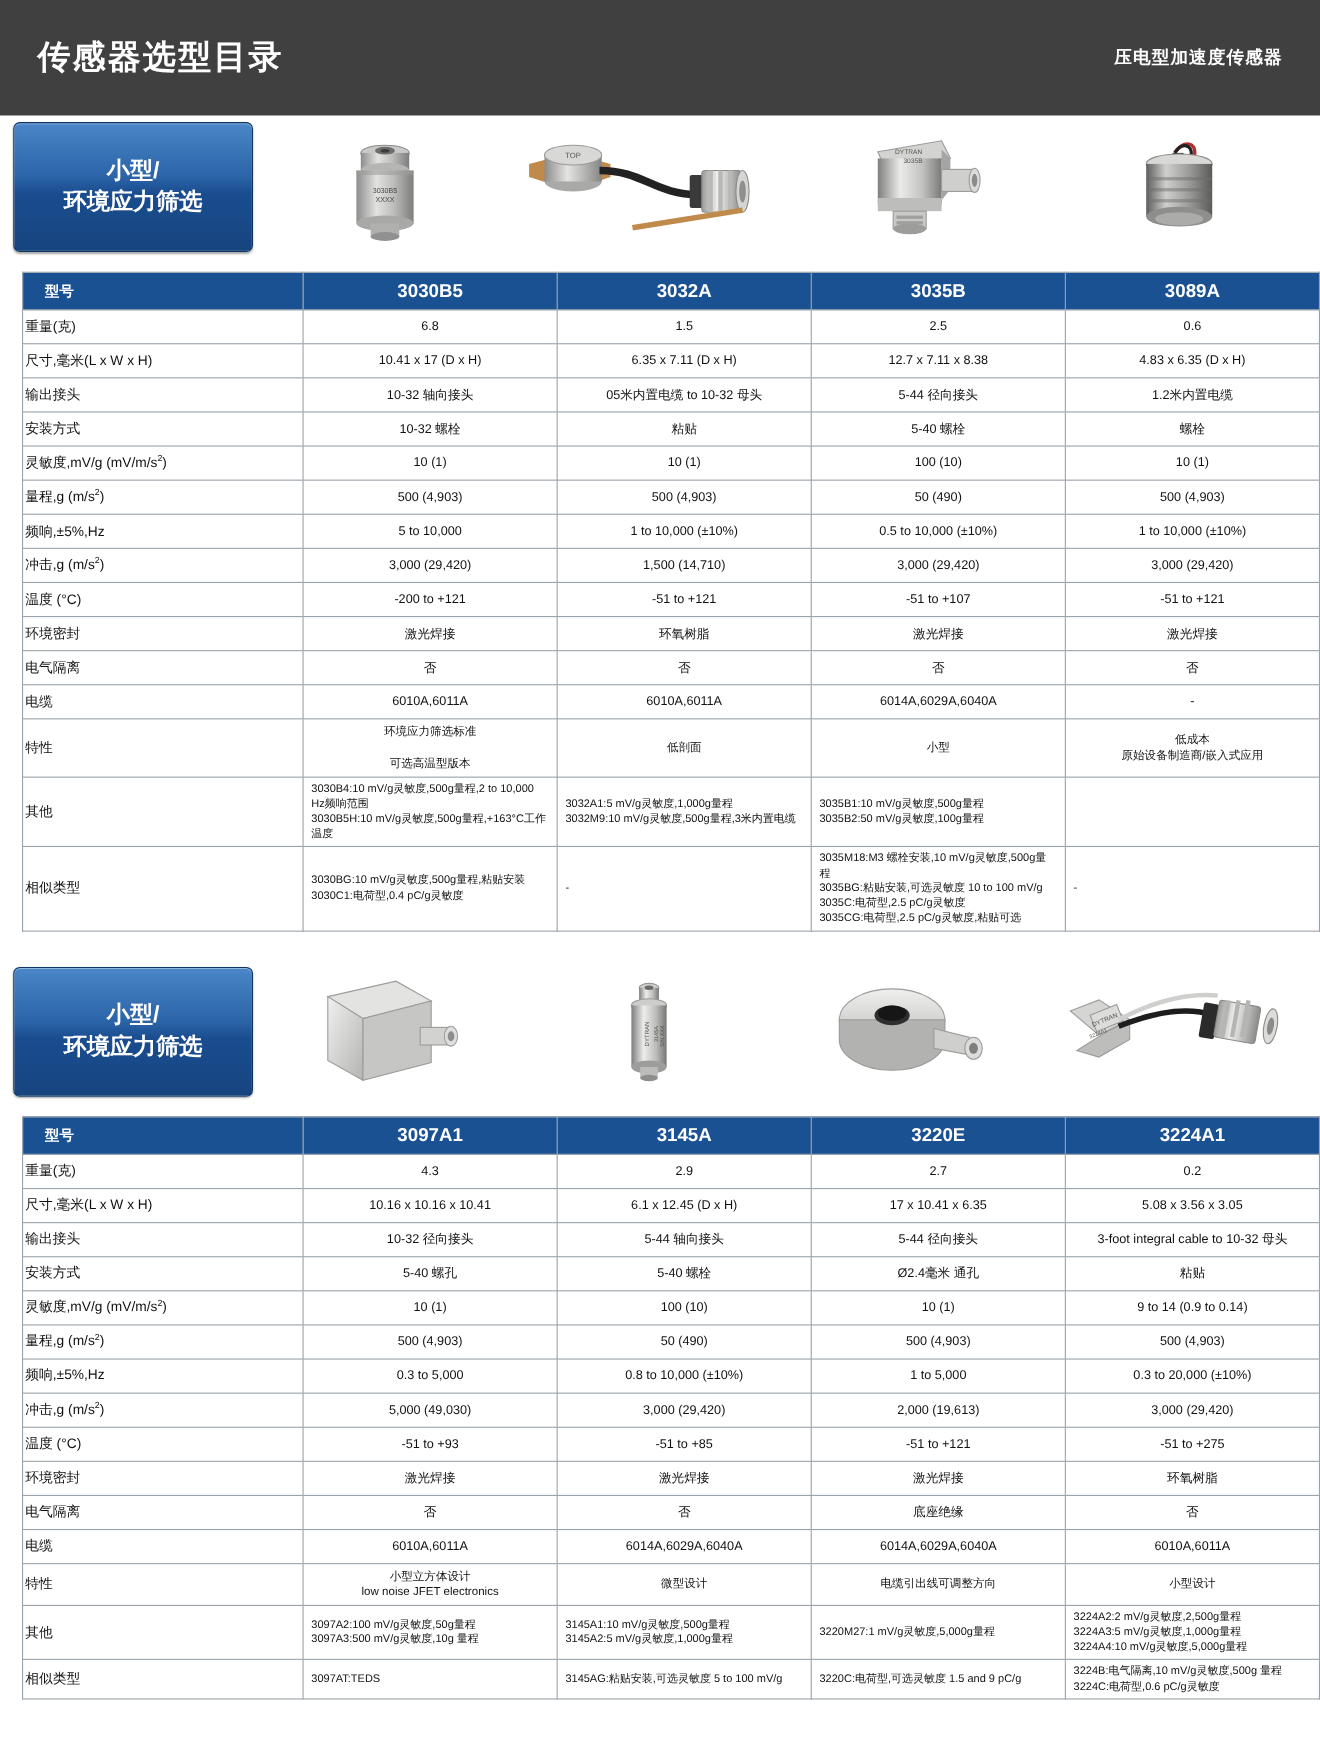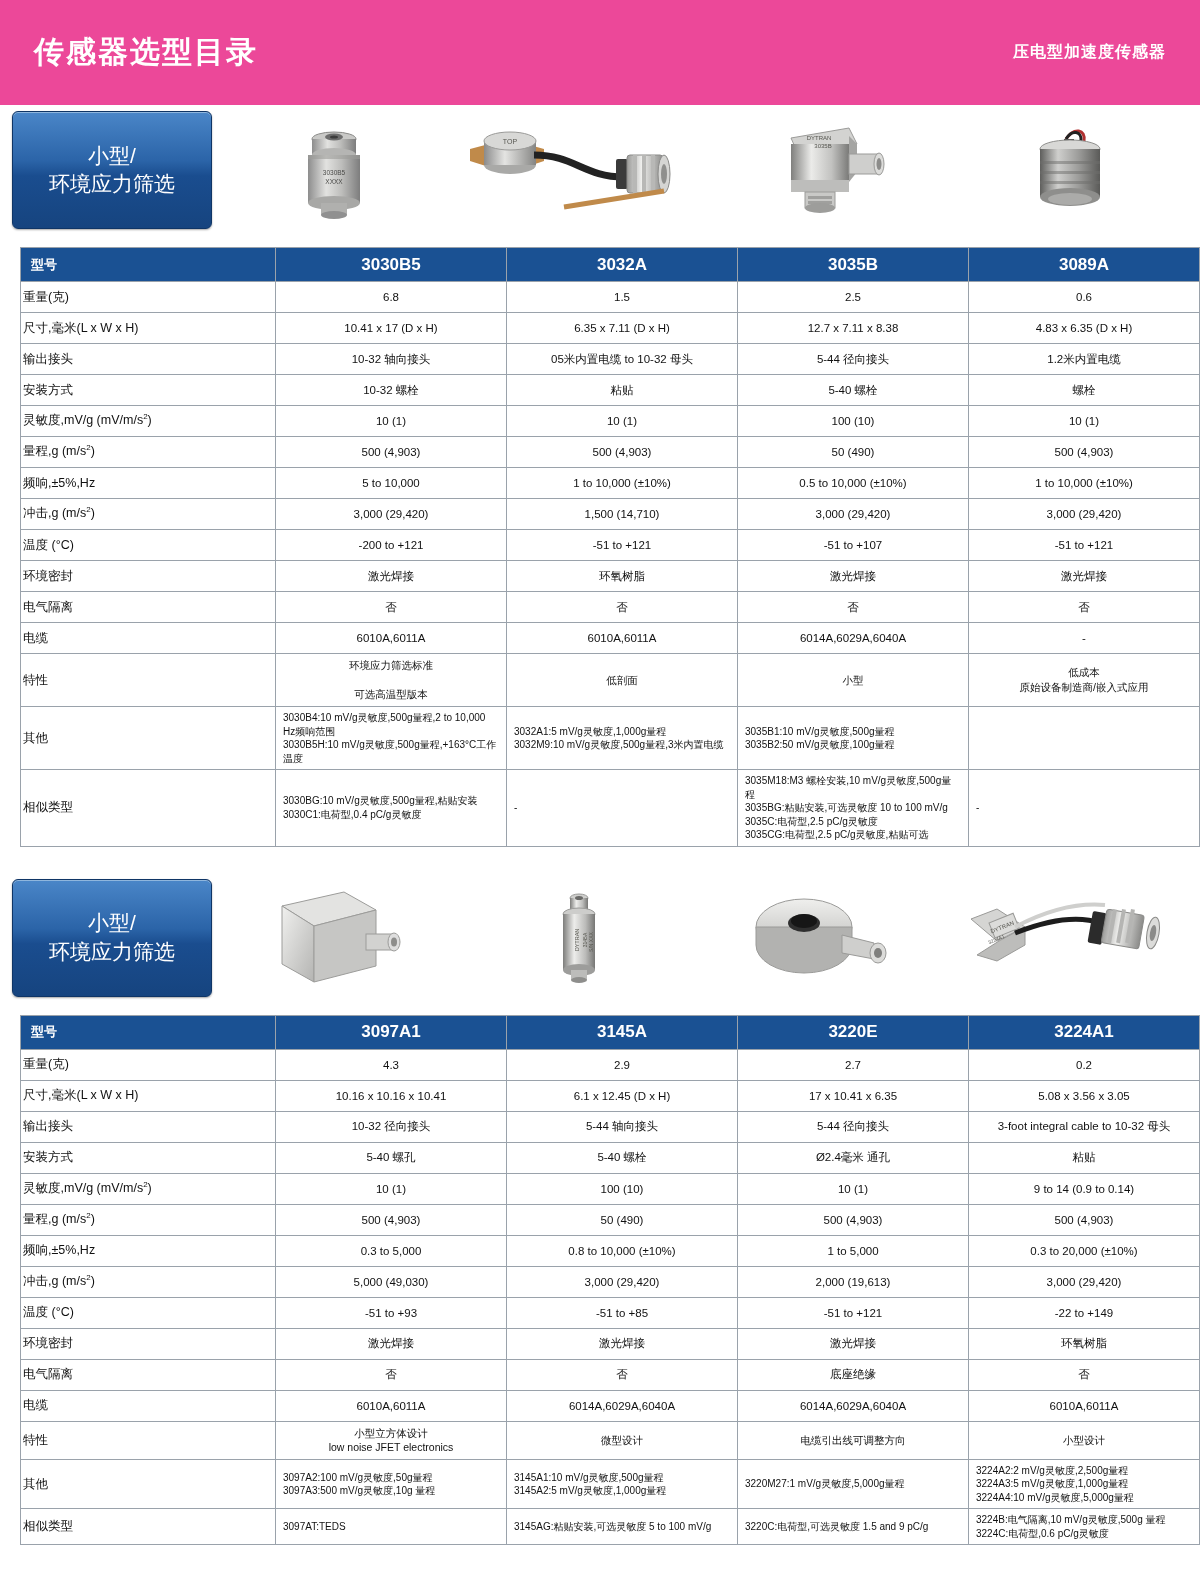--- a/index.html
+++ b/index.html
@@ -10,21 +10,21 @@
   body {
     width: 1200px;
     min-height: 1592px;
     font-family: "Liberation Sans", sans-serif;
     color: #111;
     -webkit-font-smoothing: antialiased;
   }
 
   
   .page-header {
-    background: #ec4899;
+    background: #404040;
     height: 105px;
     display: flex;
     align-items: center;
     justify-content: space-between;
     padding: 0 34px;
     color: #ffffff;
   }
   .header-title {
     font-size: 30px;
     font-weight: bold;
@@ -38,34 +38,34 @@
 
   
   .section { padding: 0 10px; }
   .section-top {
     display: flex;
     align-items: flex-start;
     height: 142px;
     padding-top: 6px;
   }
   .category-badge {
-    width: 200px;
+    width: 218px;
     height: 118px;
     margin-left: 2px;
     border-radius: 6px;
     background: linear-gradient(180deg, #4a86c8 0%, #2b64a8 42%, #1a4d8f 55%, #16447f 100%);
     border: 1px solid #0f3566;
     box-shadow: inset 0 1px 0 #8fb6dd, 0 1px 2px rgba(0,0,0,.35);
     color: #ffffff;
     display: flex;
     flex-direction: column;
     align-items: center;
     justify-content: center;
     font-size: 21px;
-    font-weight: normal;
+    font-weight: bold;
     line-height: 1.35;
   }
   .product-images {
     flex: 1;
     display: flex;
     align-items: flex-end;
     height: 124px;
   }
   .product-image-cell {
     flex: 1;
@@ -95,21 +95,21 @@
     background: #1a5193;
     color: #ffffff;
     font-size: 17px;
     font-weight: bold;
     height: 34px;
     text-align: center;
   }
   thead th.col-label {
     text-align: left;
     font-size: 13px;
-    padding-left: 10px;
+    padding-left: 20px;
   }
   tbody td.row-label {
     text-align: left;
     font-size: 12.5px;
     padding-left: 2px;
     height: 31px;
   }
   tbody td.val {
     text-align: center;
     font-size: 11.5px;
@@ -527,21 +527,21 @@
             <td class="val col-model">5,000 (49,030)</td>
             <td class="val col-model">3,000 (29,420)</td>
             <td class="val col-model">2,000 (19,613)</td>
             <td class="val col-model">3,000 (29,420)</td>
           </tr>
           <tr>
             <td class="row-label col-label">温度 (°C)</td>
             <td class="val col-model">-51 to +93</td>
             <td class="val col-model">-51 to +85</td>
             <td class="val col-model">-51 to +121</td>
-            <td class="val col-model">-22 to +149</td>
+            <td class="val col-model">-51 to +275</td>
           </tr>
           <tr>
             <td class="row-label col-label">环境密封</td>
             <td class="val col-model">激光焊接</td>
             <td class="val col-model">激光焊接</td>
             <td class="val col-model">激光焊接</td>
             <td class="val col-model">环氧树脂</td>
           </tr>
           <tr>
             <td class="row-label col-label">电气隔离</td>

